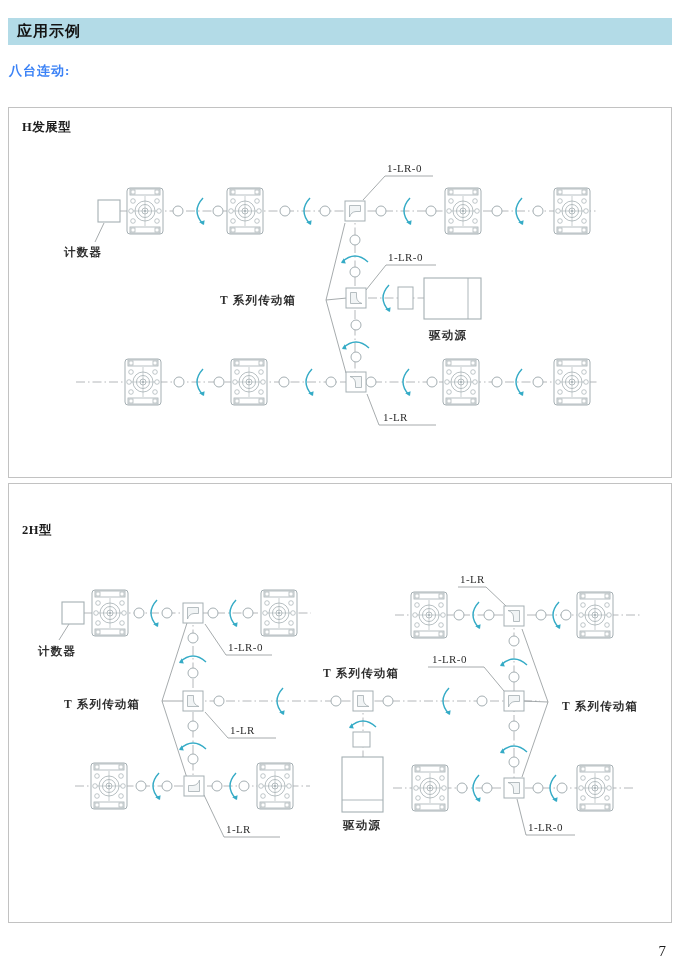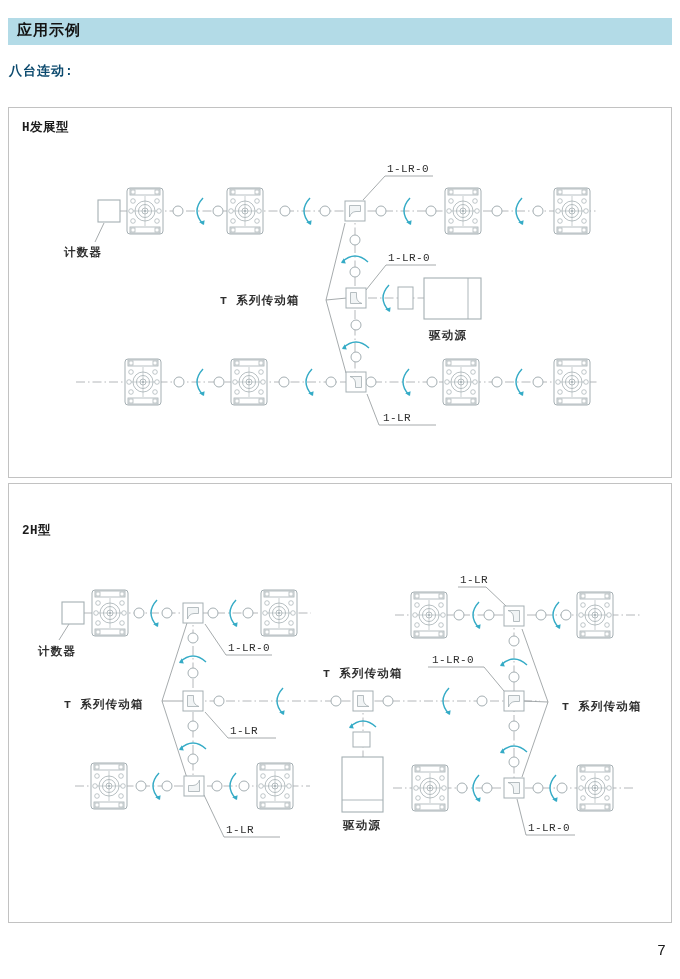--- a/index.html
+++ b/index.html
@@ -1,22 +1,22 @@
 <!DOCTYPE html>
 <html><head>
 <meta charset="utf-8">
 <style>
   html,body{margin:0;padding:0;background:#ffffff;}
   .page{position:relative;width:680px;height:979px;background:#fff;overflow:hidden;
-        font-family:Liberation Mono, monospace;}
+        font-family:Liberation Serif, serif;}
   .header-bar{position:absolute;left:8px;top:18px;width:664px;height:27px;
         line-height:27px;padding-left:9px;box-sizing:border-box;
         font-size:15px;font-weight:bold;letter-spacing:1px;}
   .subtitle{position:absolute;left:9px;top:62px;font-size:13px;font-weight:600;
-        color:#0c4a6e;letter-spacing:1px;}
+        color:#3b82f6;letter-spacing:1px;}
   .panel{position:absolute;box-sizing:border-box;border:1.5px solid #c2c2c2;background:#fff;}
   .panel svg{position:absolute;left:-1.5px;top:-1.5px;}
   .page-number{position:absolute;right:14px;top:943px;font-size:15px;color:#1a1a1a;}
   svg text{user-select:none;}
 </style>
 </head>
 <body>
 
 <div class="page">
   <div class="header-bar" style="background: rgb(179, 219, 231); color: rgb(20, 20, 20);">

